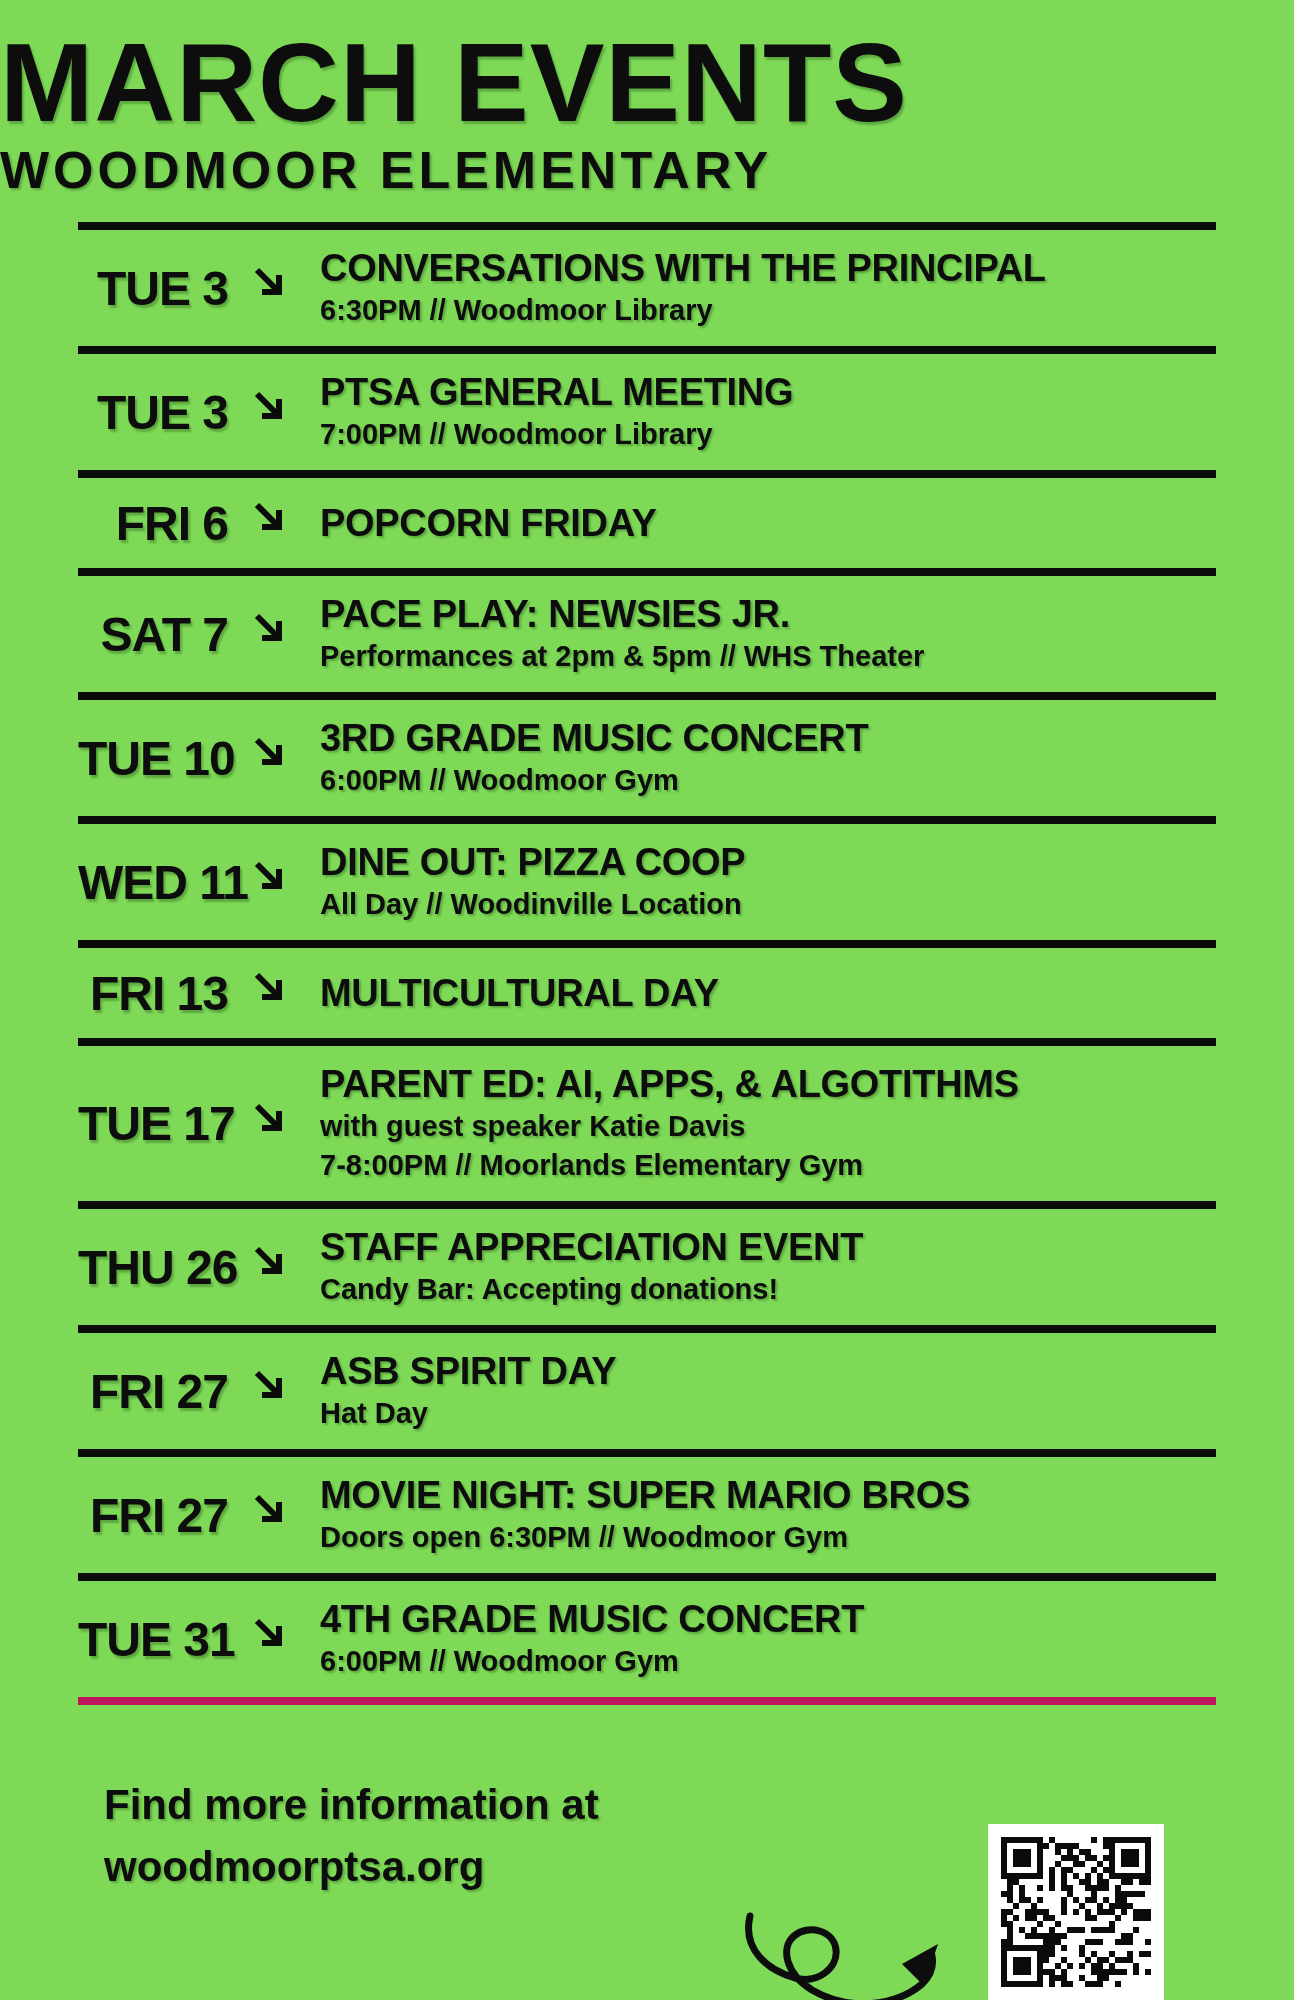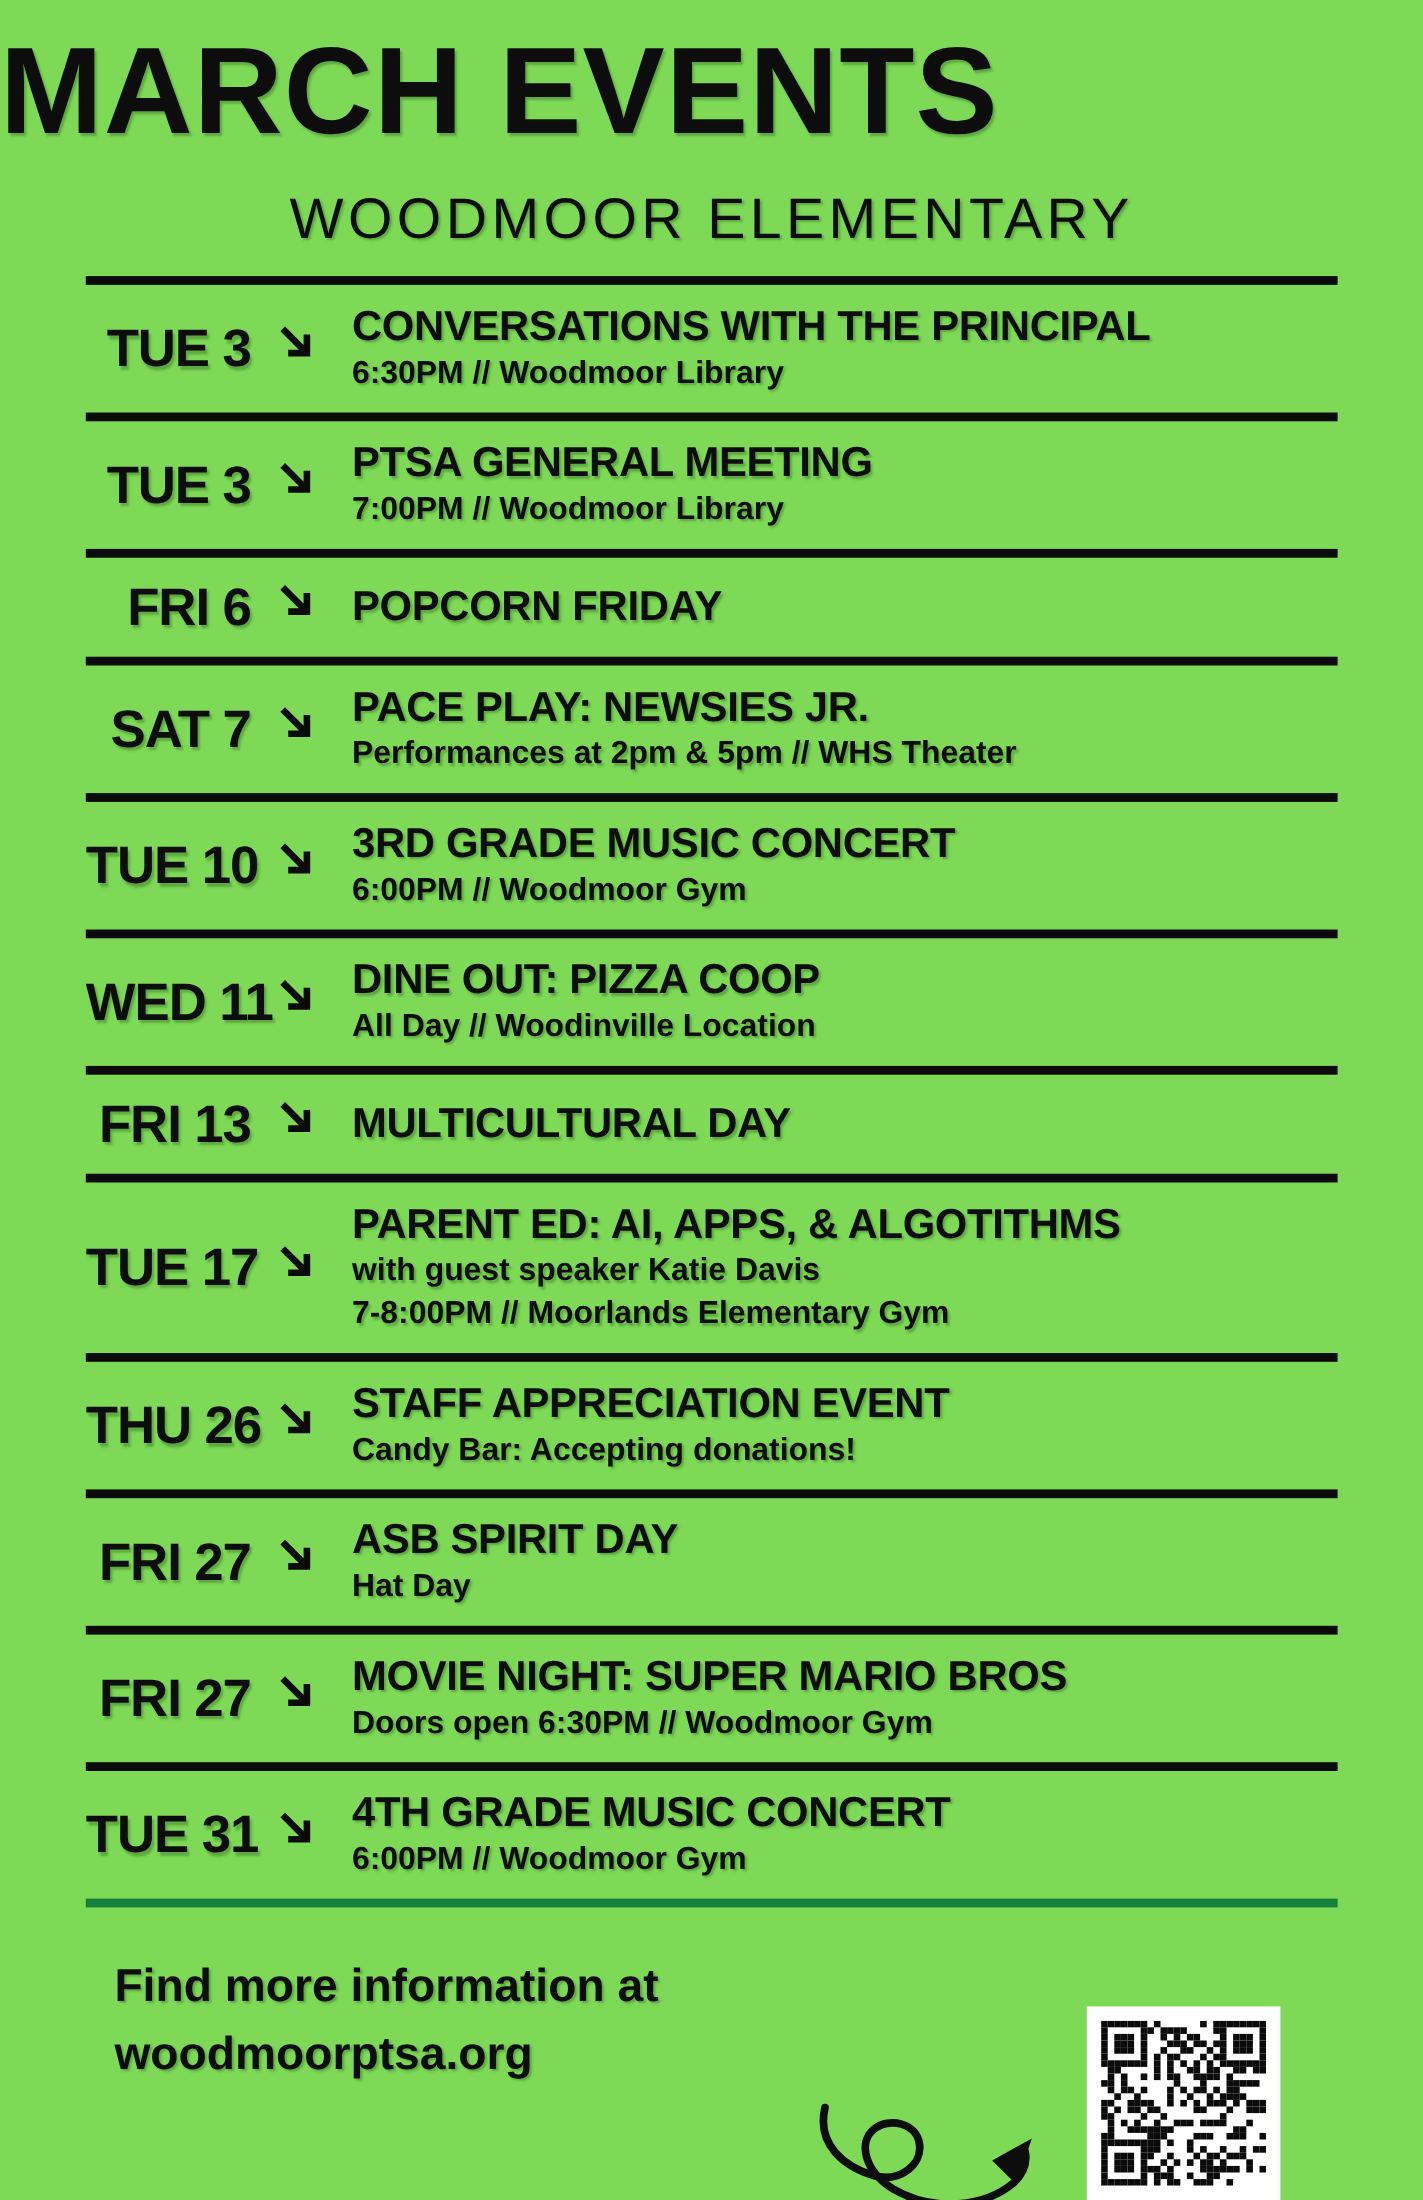--- a/index.html
+++ b/index.html
@@ -14,38 +14,37 @@
 
   .title{
     font-weight:bold;
     font-size:112px;
     line-height:118px;
     letter-spacing:1px;
     margin:24px 0 0 0;
     text-shadow:2px 3px 2px rgba(15,60,10,0.30);
   }
   .subtitle{
-    text-align:center;
-    font-weight:normal;
+    font-weight:bold;
     font-size:52px;
     line-height:56px;
     letter-spacing:4px;
-    margin:29px 0 0 0;
+    margin:0 0 0 0;
     text-shadow:2px 2px 2px rgba(15,60,10,0.30);
   }
 
   .events{margin:24px 78px 0 78px;}
   .event-row{
     display:flex;
     align-items:center;
     border-top:8px solid #0b0b0b;
     padding:16px 0;
     min-height:58px;
   }
-  .event-row:last-child{border-bottom:8px solid #15803d;}
+  .event-row:last-child{border-bottom:8px solid #be185d;}
   .event-date{
     width:150px;
     flex-shrink:0;
     text-align:right;
     font-weight:bold;
     font-size:48px;
     letter-spacing:-1px;
     white-space:nowrap;
     text-shadow:2px 3px 2px rgba(15,60,10,0.30);
   }

